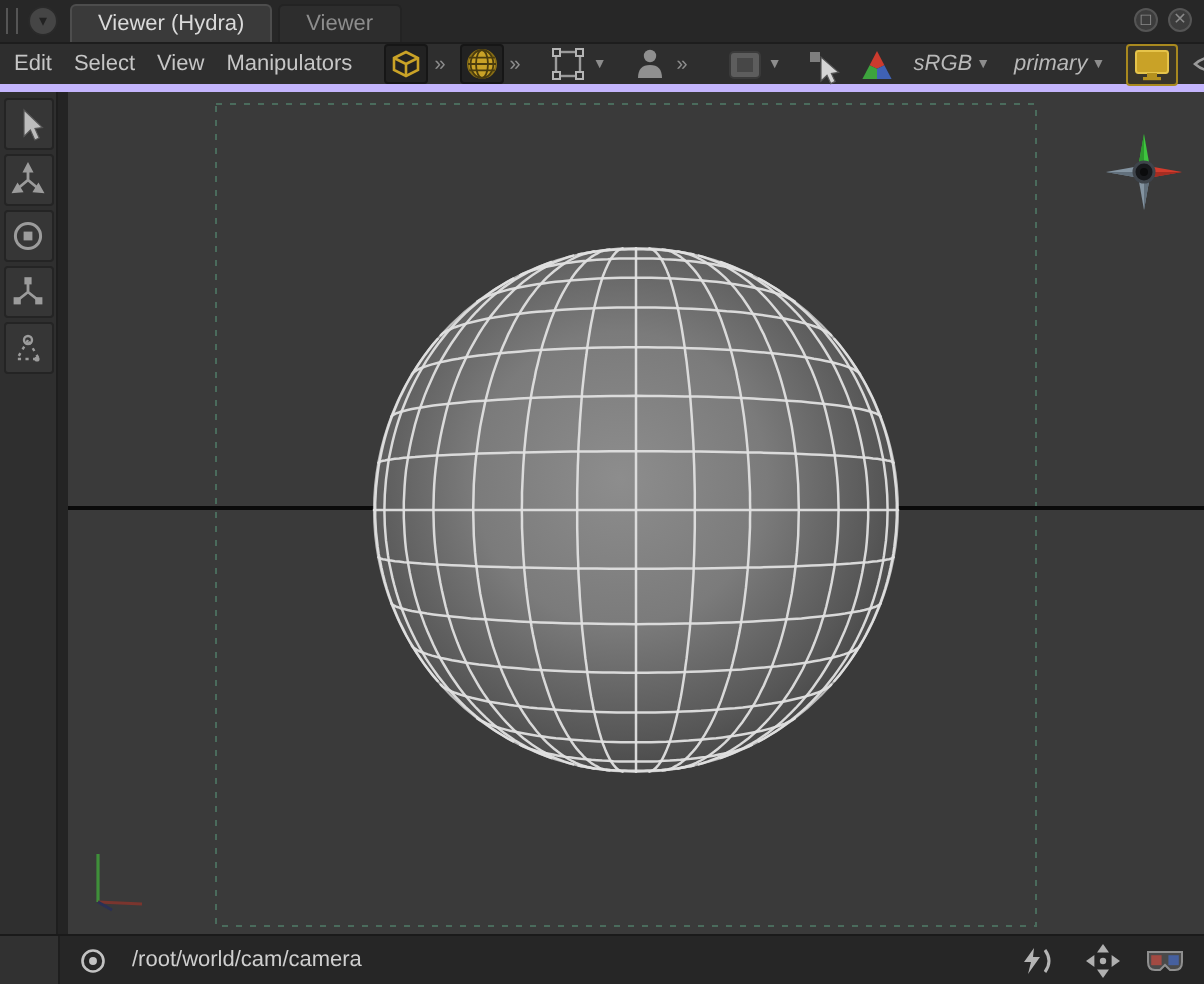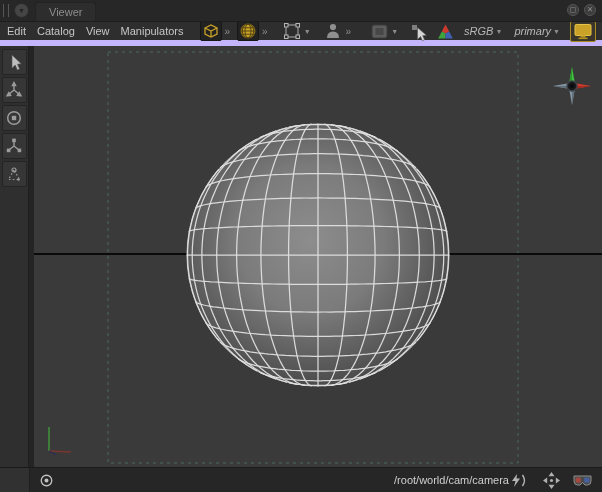--- a/index.html
+++ b/index.html
@@ -28,21 +28,21 @@
     color:#8d8d8d; background:#2d2d2d; border:1px solid #232323; border-bottom:none;
     border-radius:3px 3px 0 0; margin-right:3px; cursor:default; white-space:nowrap;
   }
   .tab.active { background:#3a3a3a; border-color:#4d4d4d; color:#dadada; }
   .winbtns { position:absolute; right:6px; top:4px; display:flex; gap:5px; }
   .winbtn { width:12px; height:12px; border-radius:50%; background:#3c3c3c;
     border:1px solid #555; color:#8a8a8a; font-size:8px; line-height:10px; text-align:center; }
 
   
   .menubar {
-    height:24px; background:#2e2e2e; border-bottom:6px solid #c4b5fd;
+    height:24px; background:#2e2e2e; border-bottom:4px solid #c4b5fd;
     display:flex; align-items:center; padding-left:6px; flex-shrink:0; white-space:nowrap;
   }
   .menu-item { color:#c6c6c6; margin-right:9px; padding:2px 1px; }
   .tool-tile {
     width:26px; height:20px; background:#222; border:1px solid #161616;
     border-radius:2px; display:flex; align-items:center; justify-content:center;
     margin-left:2px;
   }
   .expander { color:#8d8d8d; font-size:10px; padding:0 3px; margin-right:2px; }
   .caret { color:#8d8d8d; font-size:7px; margin:0 3px 0 2px; }
@@ -61,46 +61,49 @@
     border-left:5px solid #242424; overflow:hidden; }
   .viewport > svg.scene { position:absolute; inset:0; }
   .gizmo { position:absolute; top:18px; right:8px; }
   .world-axis { position:absolute; left:6px; bottom:9px; }
 
   
   .statusbar { height:25px; background:#262626; border-top:1px solid #1a1a1a;
     display:flex; align-items:center; flex-shrink:0; }
   .status-corner { width:30px; height:100%; background:#313131;
     border-right:1px solid #1e1e1e; flex-shrink:0; }
-  .cam-path { display:flex; align-items:center; gap:23px; padding-left:9px; flex:1; min-width:0;justify-content:space-between; }
+  .cam-path { display:flex; align-items:center; gap:12px; padding-left:9px; flex:1; min-width:0; }
   .cam-path-text { color:#cfcfcf; }
   .status-icons { display:flex; align-items:center; gap:11px; padding-right:9px; }
 </style>
 </head>
 <body>
 
 <div class="app">
 
   <div class="tabbar">
     <div class="grip"></div>
     <div class="pane-menu-btn">
       <span>▾</span>
     </div>
+    <div class="tab active">
+      <span>Viewer (Hydra)</span>
+    </div>
     <div class="tab">
       <span>Viewer</span>
     </div>
     <div class="winbtns">
       <div class="winbtn">◻</div>
       <div class="winbtn">✕</div>
     </div>
   </div>
 
   <div class="menubar">
     <span class="menu-item">Edit</span>
-    <span class="menu-item">Catalog</span>
+    <span class="menu-item">Select</span>
     <span class="menu-item">View</span>
     <span class="menu-item">Manipulators</span>
 
     <div class="tool-tile" style="margin-left:6px">
       <svg width="20" height="20" viewBox="0 0 20 20">
         <g fill="none" stroke="#c9a227" stroke-width="1.3">
           <path d="M4 7 L10 4 L16 7 L16 13 L10 16 L4 13 Z"></path>
           <path d="M4 7 L10 10 L16 7 M10 10 L10 16"></path>
         </g>
       </svg>

